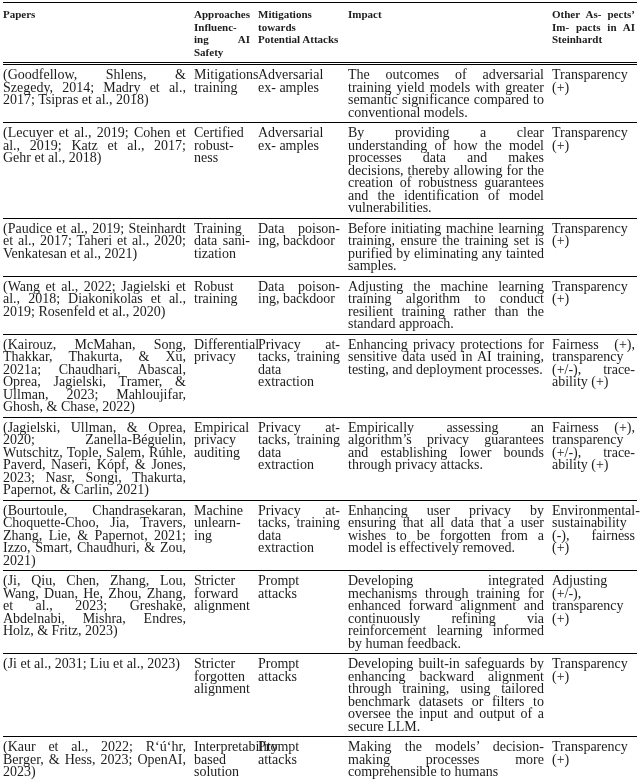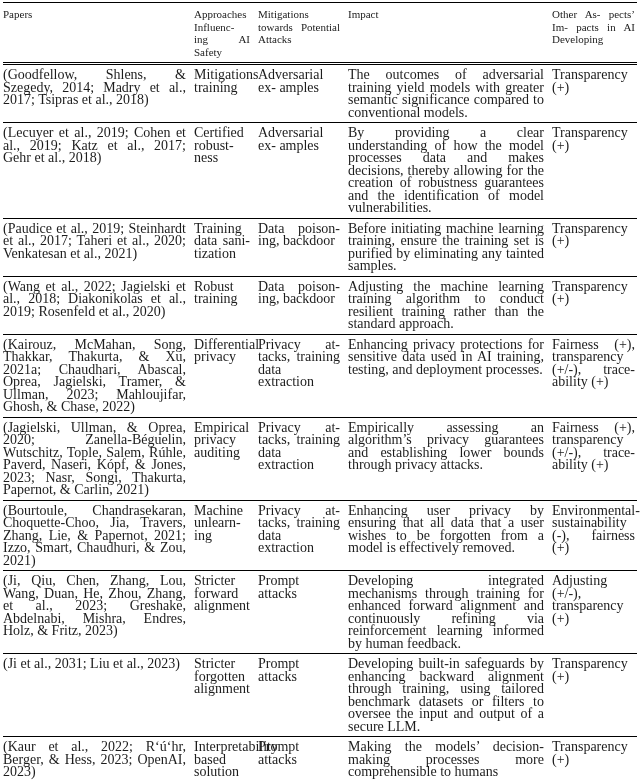--- a/index.html
+++ b/index.html
@@ -21,21 +21,21 @@
     margin-left: 3px;
     border-top: 1.5px solid #000;
     border-bottom: 3px double #000;
   }
   .paper-table col.c0 { width: 191px; }
   .paper-table col.c1 { width: 64px; }
   .paper-table col.c2 { width: 90px; }
   .paper-table col.c3 { width: 204px; }
   .paper-table col.c4 { width: 85px; }
   .paper-table th {
-    font-weight: normal;
+    font-weight: bold;
     text-align: justify;
     vertical-align: top;
     font-size: 11px;
     line-height: 12.5px;
     padding: 5px 8px 4px 0;
     border-bottom: 3px double #000;
     overflow: visible;
   }
   .paper-table th:last-child { padding-right: 2px; }
   .paper-table td {
@@ -66,21 +66,21 @@
         <col class="c2">
         <col class="c3">
         <col class="c4">
     </colgroup>
     <thead>
       <tr>
         <th>Papers</th>
         <th>Approaches Influenc- ing AI Safety</th>
         <th>Mitigations towards Potential Attacks</th>
         <th>Impact</th>
-        <th>Other As- pects’ Im- pacts in AI Developing</th>
+        <th>Other As- pects’ Im- pacts in AI Steinhardt</th>
       </tr>
     </thead>
     <tbody id="tbody">
         <tr>
     <td>(Goodfellow, Shlens, &amp; Szegedy, 2014; Madry et al., 2017; Tsipras et al., 2018)</td>
     <td>Mitigations training</td>
     <td>Adversarial ex- amples</td>
     <td>The outcomes of adversarial training yield models with greater semantic significance compared to conventional models.</td>
     <td>Transparency (+)</td>
   </tr>

